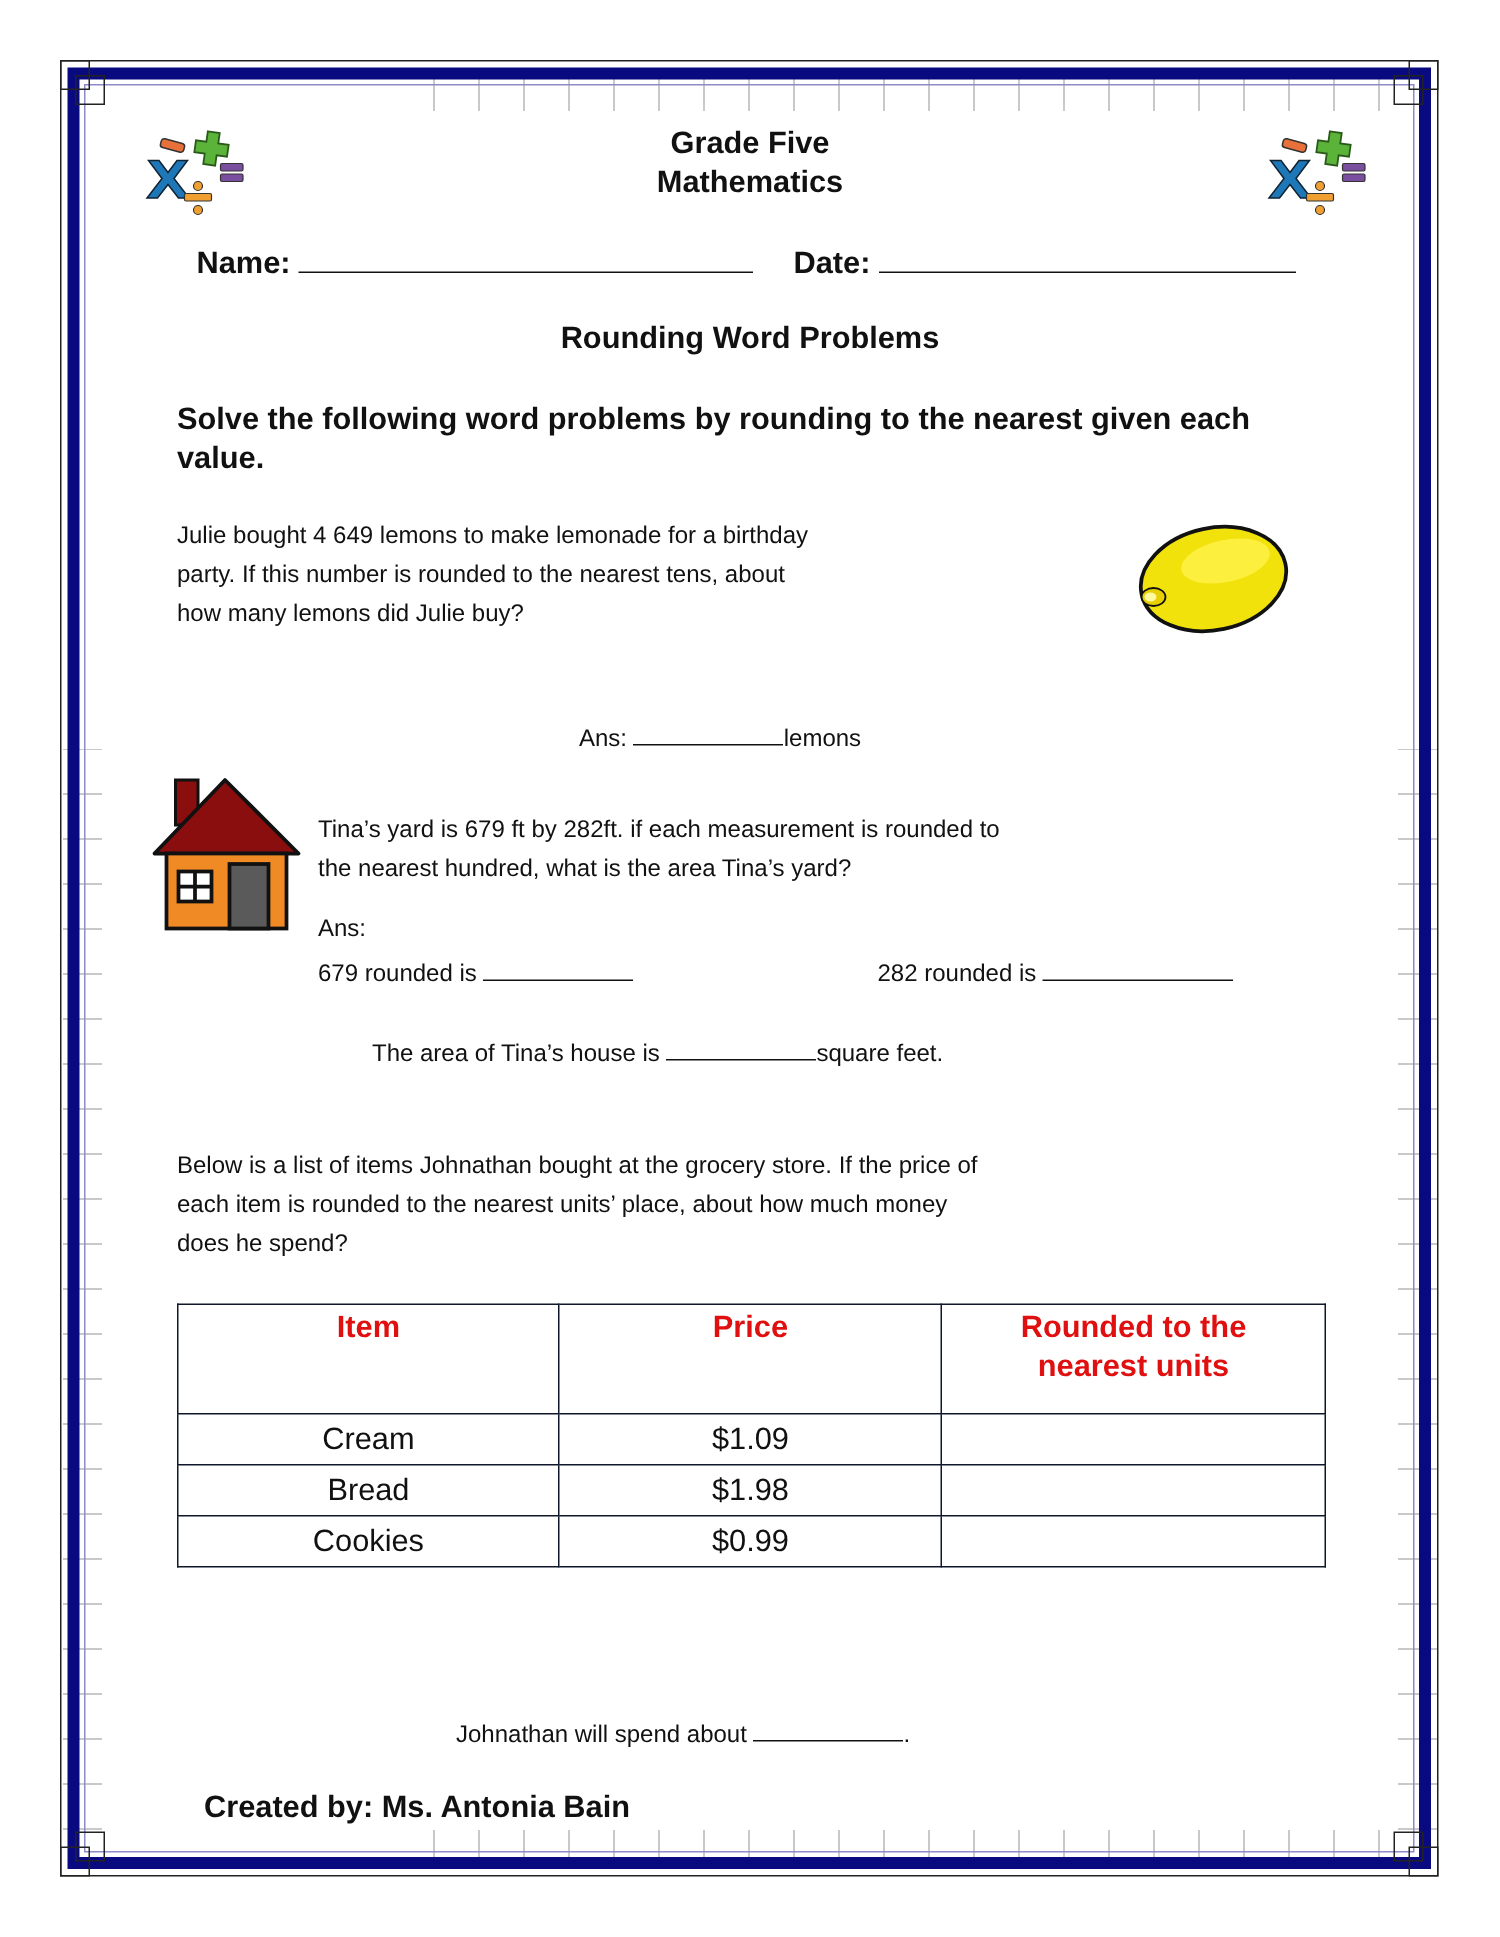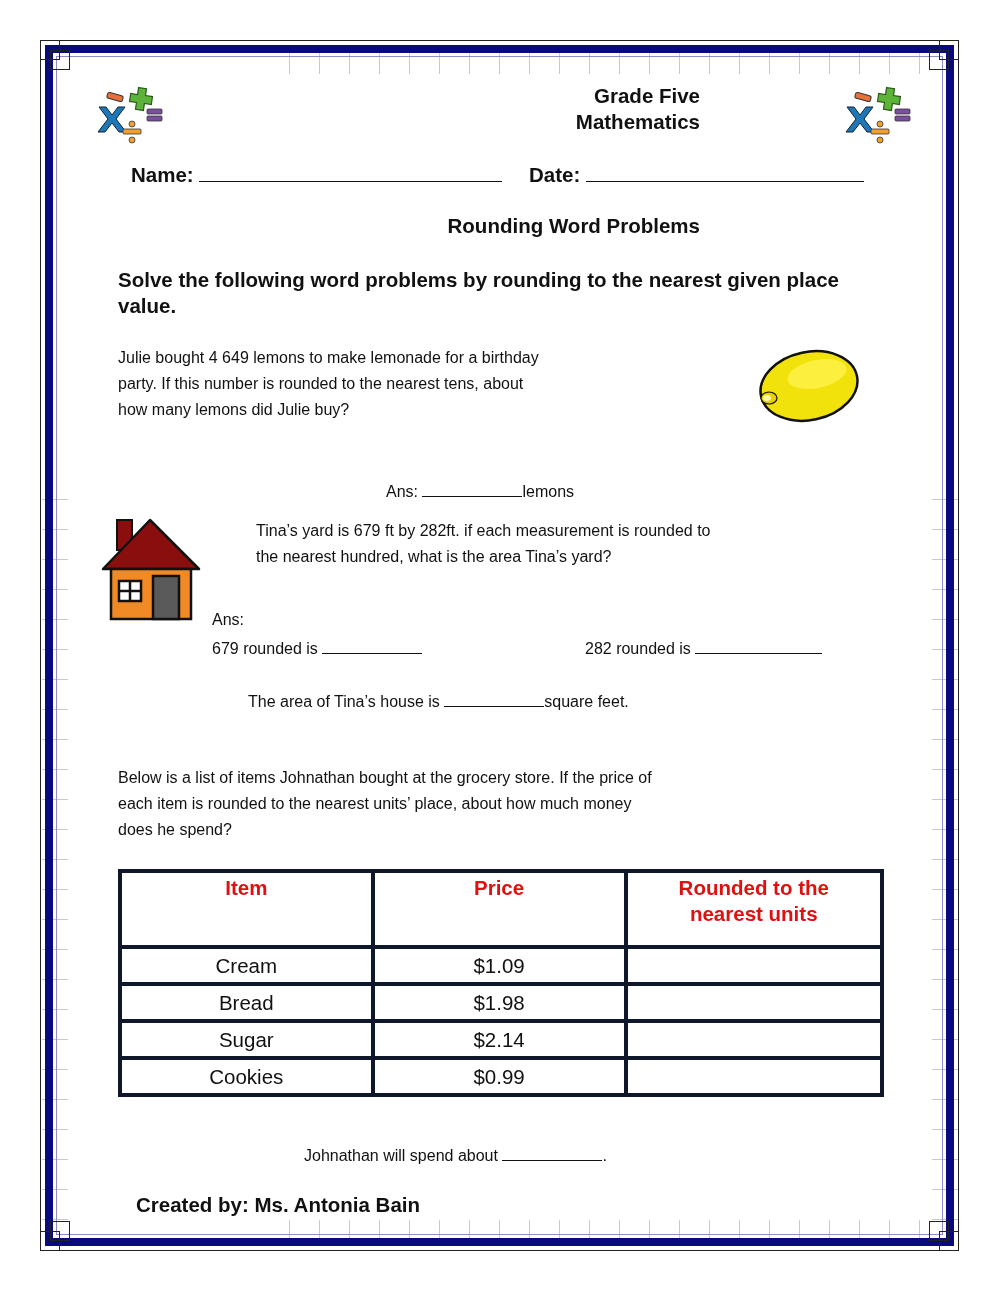--- a/index.html
+++ b/index.html
@@ -13,27 +13,27 @@
                  border: 8px solid #0a0a80; box-sizing: border-box; }
   .frame-inner { position: absolute; left: 56px; top: 56px; width: 887px; height: 1179px;
                  border: 1px solid #8c8cc8; box-sizing: border-box; }
   .corner { position: absolute; width: 20px; height: 20px; border: 1.5px solid #222; box-sizing: border-box; }
   .ticks-h, .ticks-v { position: absolute; pointer-events: none; }
   .ticks-h { height: 26px; background-image: repeating-linear-gradient(to right, transparent 0, transparent 29px, #c9c9c9 29px, #c9c9c9 30px); }
   .ticks-v { width: 26px; background-image: repeating-linear-gradient(to bottom, transparent 0, transparent 29px, #c9c9c9 29px, #c9c9c9 30px); }
 
   
   .abs { position: absolute; }
-  .center { text-align: right; }
+  .center { text-align: center; }
   .txt { font-size: 16px; line-height: 26px; }
   .title { font-size: 20.5px; font-weight: bold; line-height: 26px; }
   .blank { display: inline-block; border-bottom: 1.6px solid #111; height: 20px; vertical-align: baseline; }
 
   table.grocery { position: absolute; left: 118px; top: 869px; width: 766px; border-collapse: collapse; }
-  table.grocery td, table.grocery th { border: 4px solid #0f172a; font-size: 20.5px; text-align: center;
+  table.grocery td, table.grocery th { border: 1px solid #0f172a; font-size: 20.5px; text-align: center;
                     font-weight: normal; padding: 0; }
   table.grocery th { color: #e01010; font-weight: bold; vertical-align: top; height: 70px; padding-top: 2px; line-height: 26px; }
   table.grocery td { height: 33px; }
   .col1 { width: 254px; } .col2 { width: 255px; } .col3 { width: 255px; margin-top: 29px; }
 </style>
 </head>
 <body>
 
 <div>
   <div class="ticks-h" style="left:260px; top:48px; width:680px;"></div>
@@ -80,21 +80,21 @@
 <div class="abs title" style="left:131px; top:161px; white-space:nowrap;">
   <span>Name:</span>
   <span class="blank" style="width:303px;"></span>
 </div>
 <div class="abs title" style="left:529px; top:161px; white-space:nowrap;">
   <span>Date:</span>
   <span class="blank" style="width:278px;"></span>
 </div>
 
 <div class="abs center title" style="left:300px; top:213px; width:400px;">Rounding Word Problems</div>
-<div class="abs title" style="left:118px; top:267px; width:760px;">Solve the following word problems by rounding to the nearest given place value.</div>
+<div class="abs title" style="left:118px; top:267px; width:760px;">Solve the following word problems by rounding to the nearest given each value.</div>
 
 <div class="abs txt" style="left:118px; top:345px; width:640px;">
   <div>Julie bought 4 649 lemons to make lemonade for a birthday</div>
   <div>party. If this number is rounded to the nearest tens, about</div>
   <div>how many lemons did Julie buy?</div>
 </div>
 <svg class="abs" style="left:755px; top:346px;" width="108" height="80" viewBox="0 0 108 80">
   <ellipse cx="54" cy="40" rx="49" ry="34" transform="rotate(-12 54 40)" fill="#f2e20c" stroke="#111" stroke-width="2.5"></ellipse>
   <ellipse cx="62" cy="28" rx="30" ry="14" transform="rotate(-12 62 28)" fill="#fff24a" opacity="0.8"></ellipse>
   <ellipse cx="14" cy="52" rx="8" ry="6" fill="#e8d000" stroke="#111" stroke-width="1.2"></ellipse>
@@ -109,21 +109,21 @@
 <svg class="abs" style="left:101px; top:517px;" width="100" height="106" viewBox="0 0 100 106">
   <rect x="16" y="3" width="15" height="30" fill="#8a0e0e" stroke="#111" stroke-width="2"></rect>
   <polygon points="49,3 98,52 2,52" fill="#8a0e0e" stroke="#111" stroke-width="2.5" stroke-linejoin="round"></polygon>
   <rect x="10" y="52" width="80" height="50" fill="#f08a24" stroke="#111" stroke-width="2.5"></rect>
   <rect x="18" y="64" width="22" height="20" fill="#ffffff" stroke="#111" stroke-width="2.5"></rect>
   <line x1="29" y1="64" x2="29" y2="84" stroke="#111" stroke-width="2.5"></line>
   <line x1="18" y1="74" x2="40" y2="74" stroke="#111" stroke-width="2.5"></line>
   <rect x="52" y="59" width="26" height="43" fill="#5a5a5a" stroke="#111" stroke-width="2.5"></rect>
 </svg>
 
-<div class="abs txt" style="left:212px; top:518px; width:680px;margin-left:44px;">
+<div class="abs txt" style="left:212px; top:541px; width:680px;">
   <div>Tina’s yard is 679 ft by 282ft. if each measurement is rounded to</div>
   <div>the nearest hundred, what is the area Tina’s yard?</div>
 </div>
 <div class="abs txt" style="left:212px; top:607px;">Ans:</div>
 <div class="abs txt" style="left:212px; top:633px; white-space:nowrap;">
   <span>679 rounded is</span>
   <span class="blank" style="width:100px;"></span>
 </div>
 <div class="abs txt" style="left:585px; top:633px; white-space:nowrap;">
   <span>282 rounded is</span>
@@ -155,25 +155,20 @@
       <td>Cream</td>
       <td>$1.09</td>
       <td></td>
     </tr>
     <tr>
       <td>Bread</td>
       <td>$1.98</td>
       <td></td>
     </tr>
     <tr>
-      <td>Sugar</td>
-      <td>$2.14</td>
-      <td></td>
-    </tr>
-    <tr>
       <td>Cookies</td>
       <td>$0.99</td>
       <td></td>
     </tr>
   </tbody>
 </table>
 
 <div class="abs txt" style="left:304px; top:1140px; white-space:nowrap;">
   <span>Johnathan will spend about</span>
   <span class="blank" style="width:100px;"></span><span>.</span>

